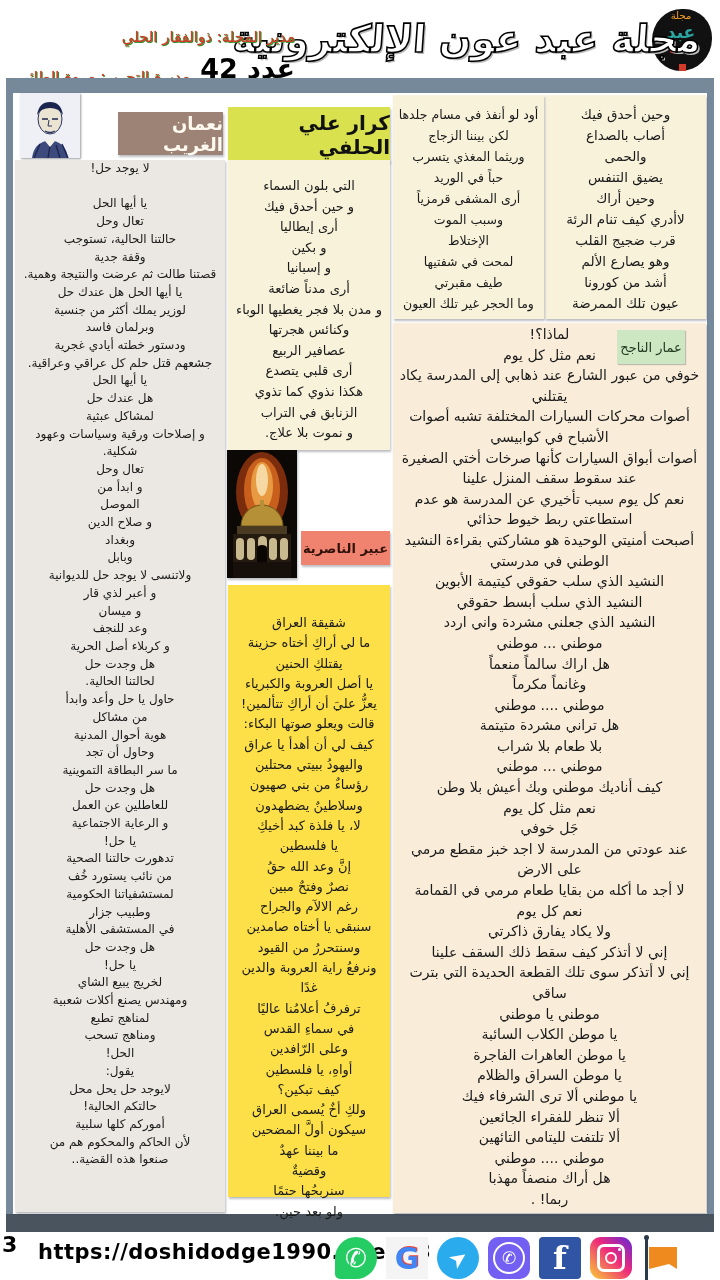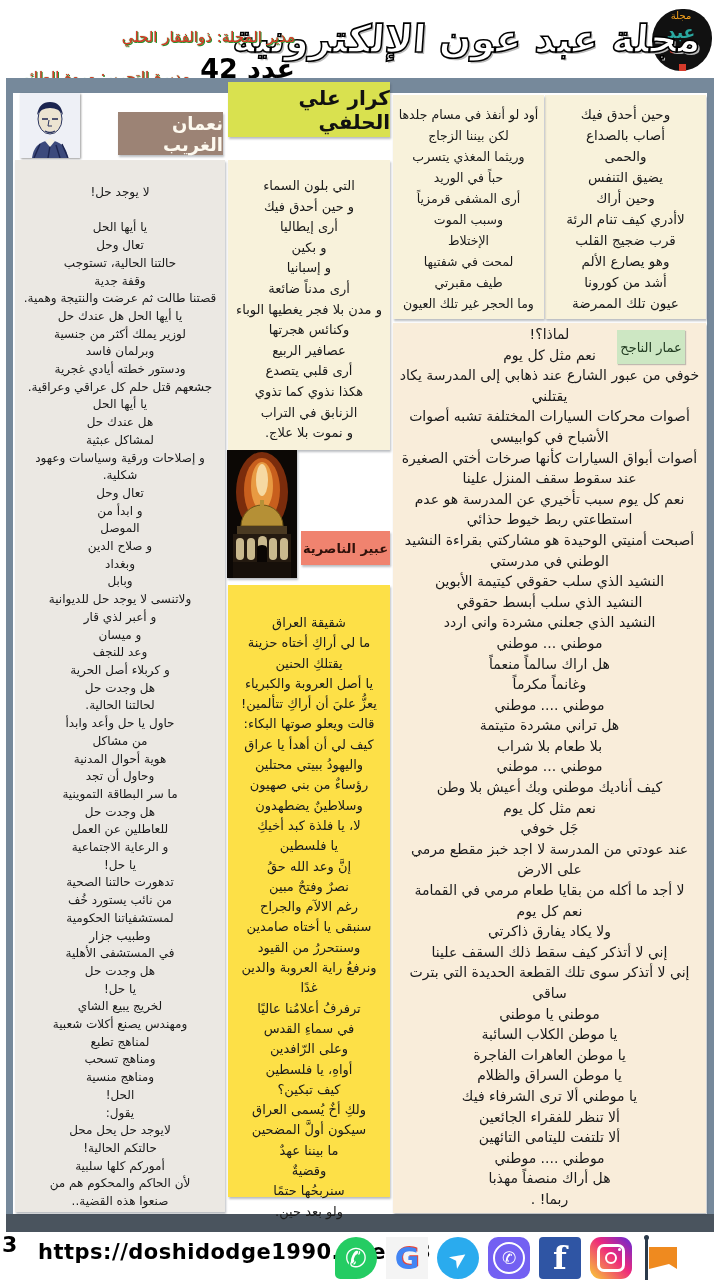--- a/index.html
+++ b/index.html
@@ -23,30 +23,30 @@
   .frame-top{left:6px;top:78px;width:708px;height:15px;background:#76899B;}
   .frame-left{left:6px;top:78px;width:7px;height:1154px;background:#76899B;}
   .frame-right{left:707px;top:78px;width:7px;height:1154px;background:#76899B;}
   .frame-bottom{left:6px;top:1214px;width:708px;height:18px;background:#4A545E;}
   
   .panel{box-shadow:1px 2px 2px rgba(60,70,80,.35);}
   .poem{text-align:center;direction:rtl;}
   .pline{white-space:normal;}
   #col-right-poem{left:545px;top:95px;width:161px;height:224px;background:#F8F2DB;font-size:13.5px;line-height:21px;padding-top:9px;box-sizing:border-box;}
   #col-mid-poem{left:393px;top:95px;width:151px;height:224px;background:#F8F2DB;font-size:12.5px;line-height:21px;padding-top:9px;box-sizing:border-box;}
-  #karrar-label{left:228px;top:82px;width:162px;height:55px;background:#D9E14F;display:flex;align-items:center;justify-content:center;font-size:20px;font-weight:bold;color:#111;}
+  #karrar-label{left:228px;top:107px;width:162px;height:55px;background:#D9E14F;display:flex;align-items:center;justify-content:center;font-size:20px;font-weight:bold;color:#111;}
   #karrar-poem{left:228px;top:160px;width:162px;height:290px;background:#F8F2DB;font-size:13px;line-height:20.6px;padding-top:16px;box-sizing:border-box;}
   #ammar-block{left:393px;top:323px;width:313px;height:890px;background:#F9EDDA;font-size:14px;font-weight:normal;line-height:20.6px;padding:1px 6px 0 6px;box-sizing:border-box;}
   #ammar-label{left:617px;top:330px;width:68px;height:34px;background:#CDE7C3;display:flex;align-items:center;justify-content:center;font-size:13px;font-weight:normal;color:#203a20;box-shadow:1px 1px 1px rgba(60,70,80,.3);}
   #dome-img{left:227px;top:450px;width:70px;height:128px;}
   #abeer-label{left:301px;top:531px;width:89px;height:34px;background:#F0836F;display:flex;align-items:center;justify-content:center;font-size:13px;font-weight:bold;color:#31120b;}
   #abeer-poem{left:228px;top:585px;width:162px;height:612px;background:#fde047;font-size:13px;line-height:20.3px;padding-top:28px;box-sizing:border-box;}
   #noman-photo{left:20px;top:93px;width:60px;height:65px;background:#eef0f6;box-shadow:1px 1px 2px rgba(0,0,0,.4);}
   #noman-label{left:118px;top:112px;width:105px;height:43px;background:#9C8375;display:flex;align-items:center;justify-content:center;font-size:18px;font-weight:bold;color:#fdf9ef;}
-  #noman-poem{left:15px;top:160px;width:210px;height:1052px;background:#EBE8E3;font-size:12px;line-height:17.7px;padding-top:24px;box-sizing:border-box;}
+  #noman-poem{left:15px;top:160px;width:210px;height:1052px;background:#EBE8E3;font-size:12px;line-height:17.7px;padding-top:0;box-sizing:border-box;}
   
   #page-no{left:2px;top:1232px;font-size:22px;font-weight:bold;color:#000;}
   #site-url{left:38px;top:1240px;font-size:21px;font-weight:bold;color:#000;direction:ltr;letter-spacing:.5px;}
   #social-row{left:335px;top:1236px;width:385px;height:44px;display:flex;direction:ltr;gap:9px;align-items:center;}
   .sicon{width:42px;height:42px;flex:0 0 auto;display:flex;align-items:center;justify-content:center;position:relative;}
   .wa{background:#24cc63;border-radius:50% 50% 50% 12%;color:#fff;font-size:26px;}
   .gg{background:#f4f4f4;font-size:30px;font-weight:bold;color:#4285F4;text-shadow:1px -1px 0 #EA4335;}
   .tg{background:#2AABEE;border-radius:50%;color:#fff;font-size:22px;}
   .tg span{transform:rotate(-35deg);display:block;}
   .vb{background:#7360f2;border-radius:10px;color:#fff;font-size:24px;}
@@ -281,21 +281,20 @@
     <div class="pline">من نائب يستورد خُف</div>
     <div class="pline">لمستشفياتنا الحكومية</div>
     <div class="pline">وطبيب جزار</div>
     <div class="pline">في المستشفى الأهلية</div>
     <div class="pline">هل وجدت حل</div>
     <div class="pline">يا حل!</div>
     <div class="pline">لخريج يبيع الشاي</div>
     <div class="pline">ومهندس يصنع أكلات شعبية</div>
     <div class="pline">لمناهج تطبع</div>
     <div class="pline">ومناهج تسحب</div>
-    <div class="pline">ومناهج منسية</div>
     <div class="pline">الحل!</div>
     <div class="pline">يقول:</div>
     <div class="pline">لايوجد حل يحل محل</div>
     <div class="pline">حالتكم الحالية!</div>
     <div class="pline">أموركم كلها سلبية</div>
     <div class="pline">لأن الحاكم والمحكوم هم من</div>
     <div class="pline">صنعوا هذه القضية..</div>
   </div>
 
 <div id="page-no" class="abs">3</div>

